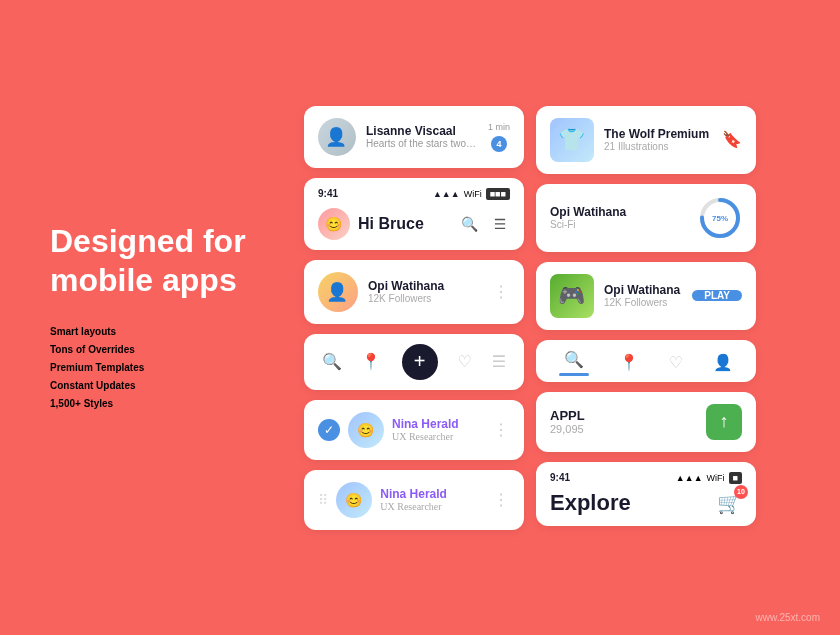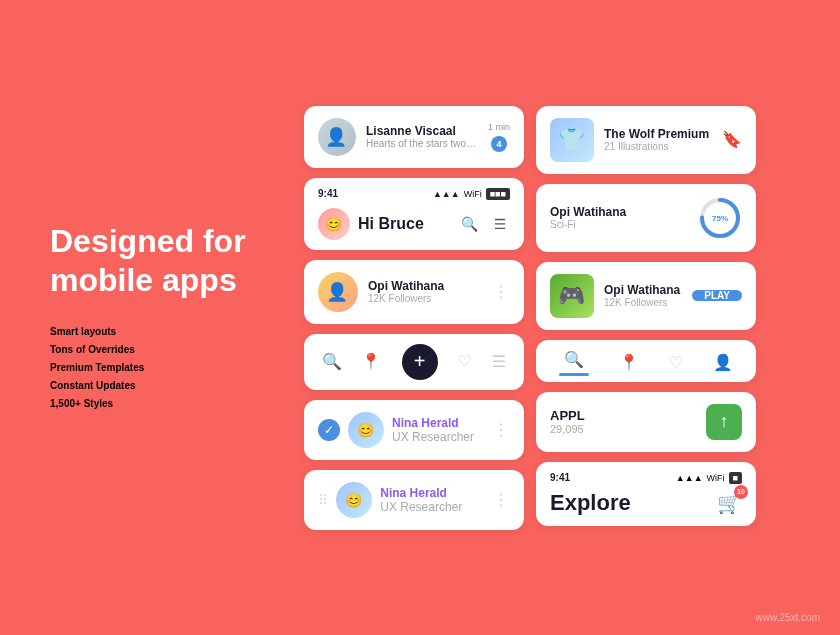--- a/index.html
+++ b/index.html
@@ -269,22 +269,23 @@
     }
     .user-info {
       flex: 1;
     }
     .user-name {
       font-size: 12px;
       font-weight: 600;
       color: #8b5cf6;
     }
     .user-role {
-      font-size: 12px;
+      font-size: 10px;
       color: #aaa;
+      font-family: Liberation Serif, serif;
     }
 
     
     .card-drag {
       display: flex;
       align-items: center;
       gap: 8px;
     }
     .drag-handle {
       color: #ddd;

